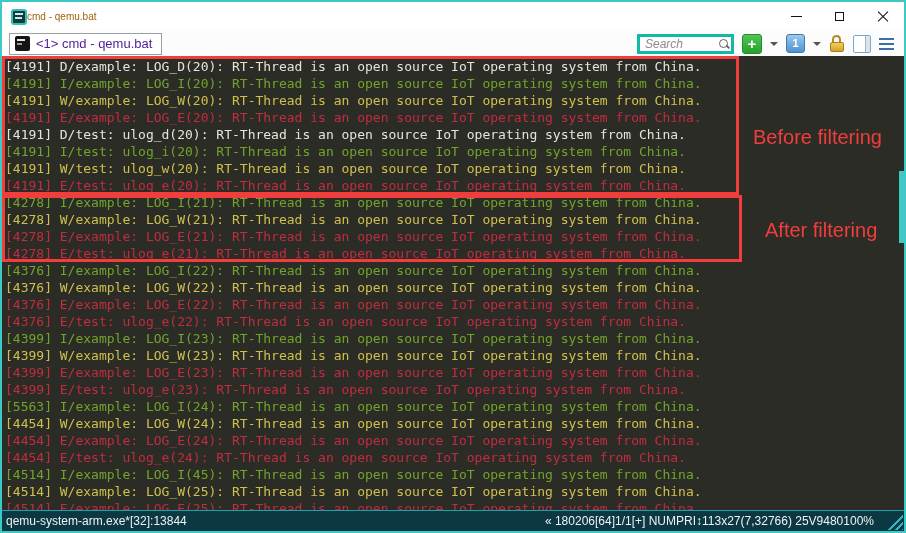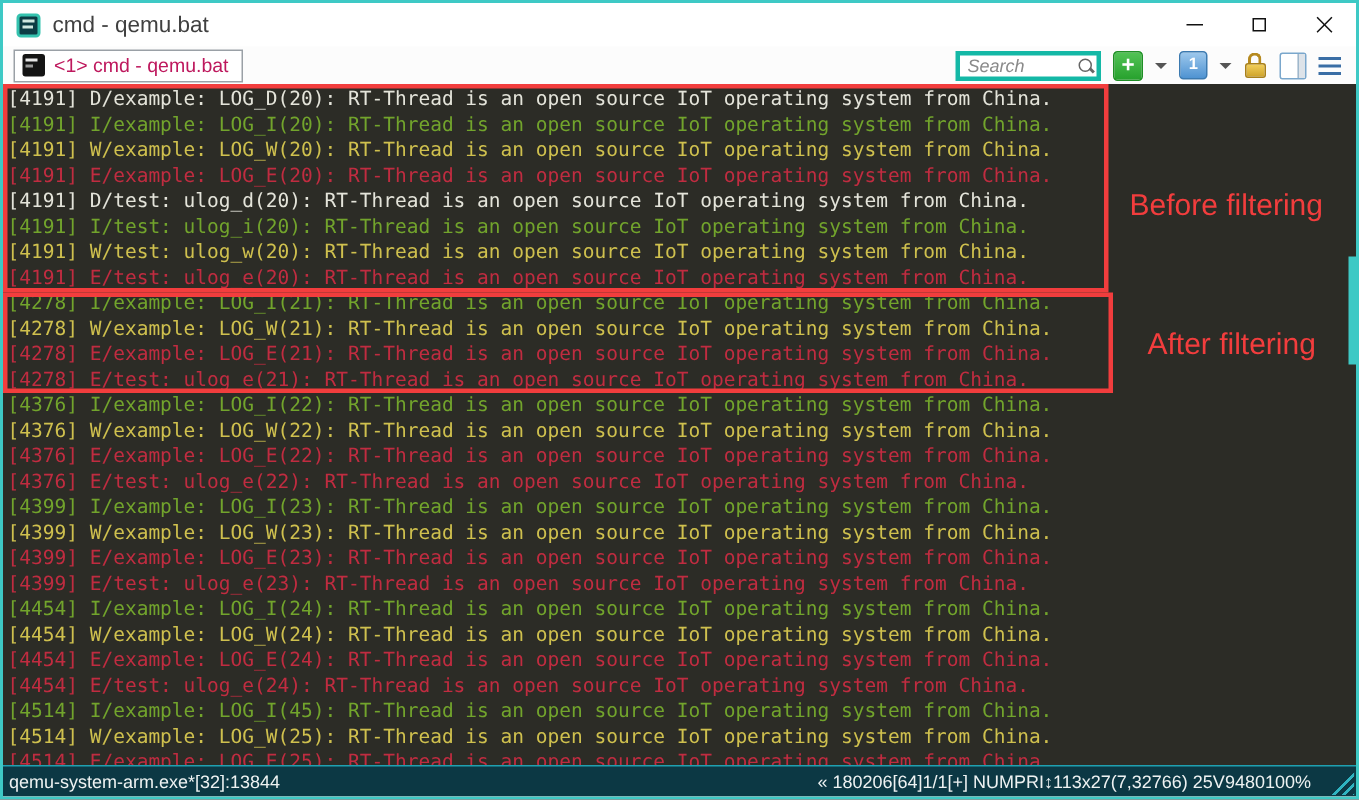--- a/index.html
+++ b/index.html
@@ -10,33 +10,33 @@
     border:2px solid var(--accent-teal,#3ec9c5);
     background:#fff; overflow:hidden;
   }
 
   
   .titlebar{ height:29px; background:#fff; display:flex; align-items:center; position:relative; }
   .app-icon{ width:16px; height:16px; margin-left:9px; border-radius:3px;
     background:#0c3c44; border:2px solid #35c2ae; position:relative; flex:0 0 auto; }
   .app-icon i{ position:absolute; left:2px; right:2px; height:2px; background:#cfe8e0; }
   .app-icon i.l1{ top:2px; } .app-icon i.l2{ top:6px; width:7px; }
-  .titlebar .title{ margin-left:8px; font-size:15px; color:#404040; }
+  .titlebar .title{ font-size:10px; color:#a16207; }
   .controls{ position:absolute; right:0; top:0; height:29px; display:flex; }
   .ctl{ width:43px; height:29px; display:flex; align-items:center; justify-content:center; cursor:default; position:relative; }
   .glyph-min{ width:11px; height:0; border-top:1px solid #111; display:block; }
   .glyph-max{ width:9px; height:9px; border:1px solid #111; display:block; }
   .glyph-x{ position:relative; width:12px; height:12px; display:block; }
   .glyph-x:before,.glyph-x:after{ content:""; position:absolute; left:-1px; top:5px; width:14px; height:1px; background:#111; }
   .glyph-x:before{ transform:rotate(45deg); } .glyph-x:after{ transform:rotate(-45deg); }
 
   
   .tabbar{ height:25px; background:#fcfcfc; display:flex; align-items:center; position:relative; }
   .tab{ display:flex; align-items:center; gap:6px; height:22px; margin-left:7px; padding:0 9px 0 5px;
-    background:#fff; border:1px solid #9aa0a6; font-size:13px; color:#be185d; }
+    background:#fff; border:1px solid #9aa0a6; font-size:13px; color:#4c1d95; }
   .cmd-icon{ width:15px; height:15px; background:#141414; border-radius:2px; position:relative; flex:0 0 auto; }
   .cmd-icon i{ position:absolute; background:#e8e8e8; }
   .cmd-icon i.b1{ left:2px; top:3px; width:8px; height:2px; }
   .cmd-icon i.b2{ left:2px; top:7px; width:5px; height:2px; background:#9a9a9a; }
   .tab-right{ margin-left:auto; display:flex; align-items:center; gap:8px; margin-right:10px; }
   .searchbox{ position:relative; width:97px; height:20px; }
   .searchbox input{ width:100%; height:100%; border:3px solid #14b8a6; padding:0 20px 0 5px; font-size:12px;
     font-family:"Liberation Sans", sans-serif; outline:none; color:#333; }
   .searchbox input::placeholder{ font-style:italic; color:#8a8a8a; }
   .mag{ position:absolute; right:4px; top:4px; width:12px; height:12px; }
@@ -157,21 +157,21 @@
         <div class="log-line lvl-E">[4278] E/example: LOG_E(21): RT-Thread is an open source IoT operating system from China.</div>
         <div class="log-line lvl-E">[4278] E/test: ulog_e(21): RT-Thread is an open source IoT operating system from China.</div>
         <div class="log-line lvl-I">[4376] I/example: LOG_I(22): RT-Thread is an open source IoT operating system from China.</div>
         <div class="log-line lvl-W">[4376] W/example: LOG_W(22): RT-Thread is an open source IoT operating system from China.</div>
         <div class="log-line lvl-E">[4376] E/example: LOG_E(22): RT-Thread is an open source IoT operating system from China.</div>
         <div class="log-line lvl-E">[4376] E/test: ulog_e(22): RT-Thread is an open source IoT operating system from China.</div>
         <div class="log-line lvl-I">[4399] I/example: LOG_I(23): RT-Thread is an open source IoT operating system from China.</div>
         <div class="log-line lvl-W">[4399] W/example: LOG_W(23): RT-Thread is an open source IoT operating system from China.</div>
         <div class="log-line lvl-E">[4399] E/example: LOG_E(23): RT-Thread is an open source IoT operating system from China.</div>
         <div class="log-line lvl-E">[4399] E/test: ulog_e(23): RT-Thread is an open source IoT operating system from China.</div>
-        <div class="log-line lvl-I">[4454] I/example: LOG_I(24): RT-Thread is an open source IoT operating system from China.</div>
+        <div class="log-line lvl-I">[5563] I/example: LOG_I(24): RT-Thread is an open source IoT operating system from China.</div>
         <div class="log-line lvl-W">[4454] W/example: LOG_W(24): RT-Thread is an open source IoT operating system from China.</div>
         <div class="log-line lvl-E">[4454] E/example: LOG_E(24): RT-Thread is an open source IoT operating system from China.</div>
         <div class="log-line lvl-E">[4454] E/test: ulog_e(24): RT-Thread is an open source IoT operating system from China.</div>
         <div class="log-line lvl-I">[4514] I/example: LOG_I(45): RT-Thread is an open source IoT operating system from China.</div>
         <div class="log-line lvl-W">[4514] W/example: LOG_W(25): RT-Thread is an open source IoT operating system from China.</div>
         <div class="log-line lvl-E">[4514] E/example: LOG_E(25): RT-Thread is an open source IoT operating system from China.</div>
       </div>
     <div class="scrollbar">
       <div class="scroll-thumb"></div>
     </div>

